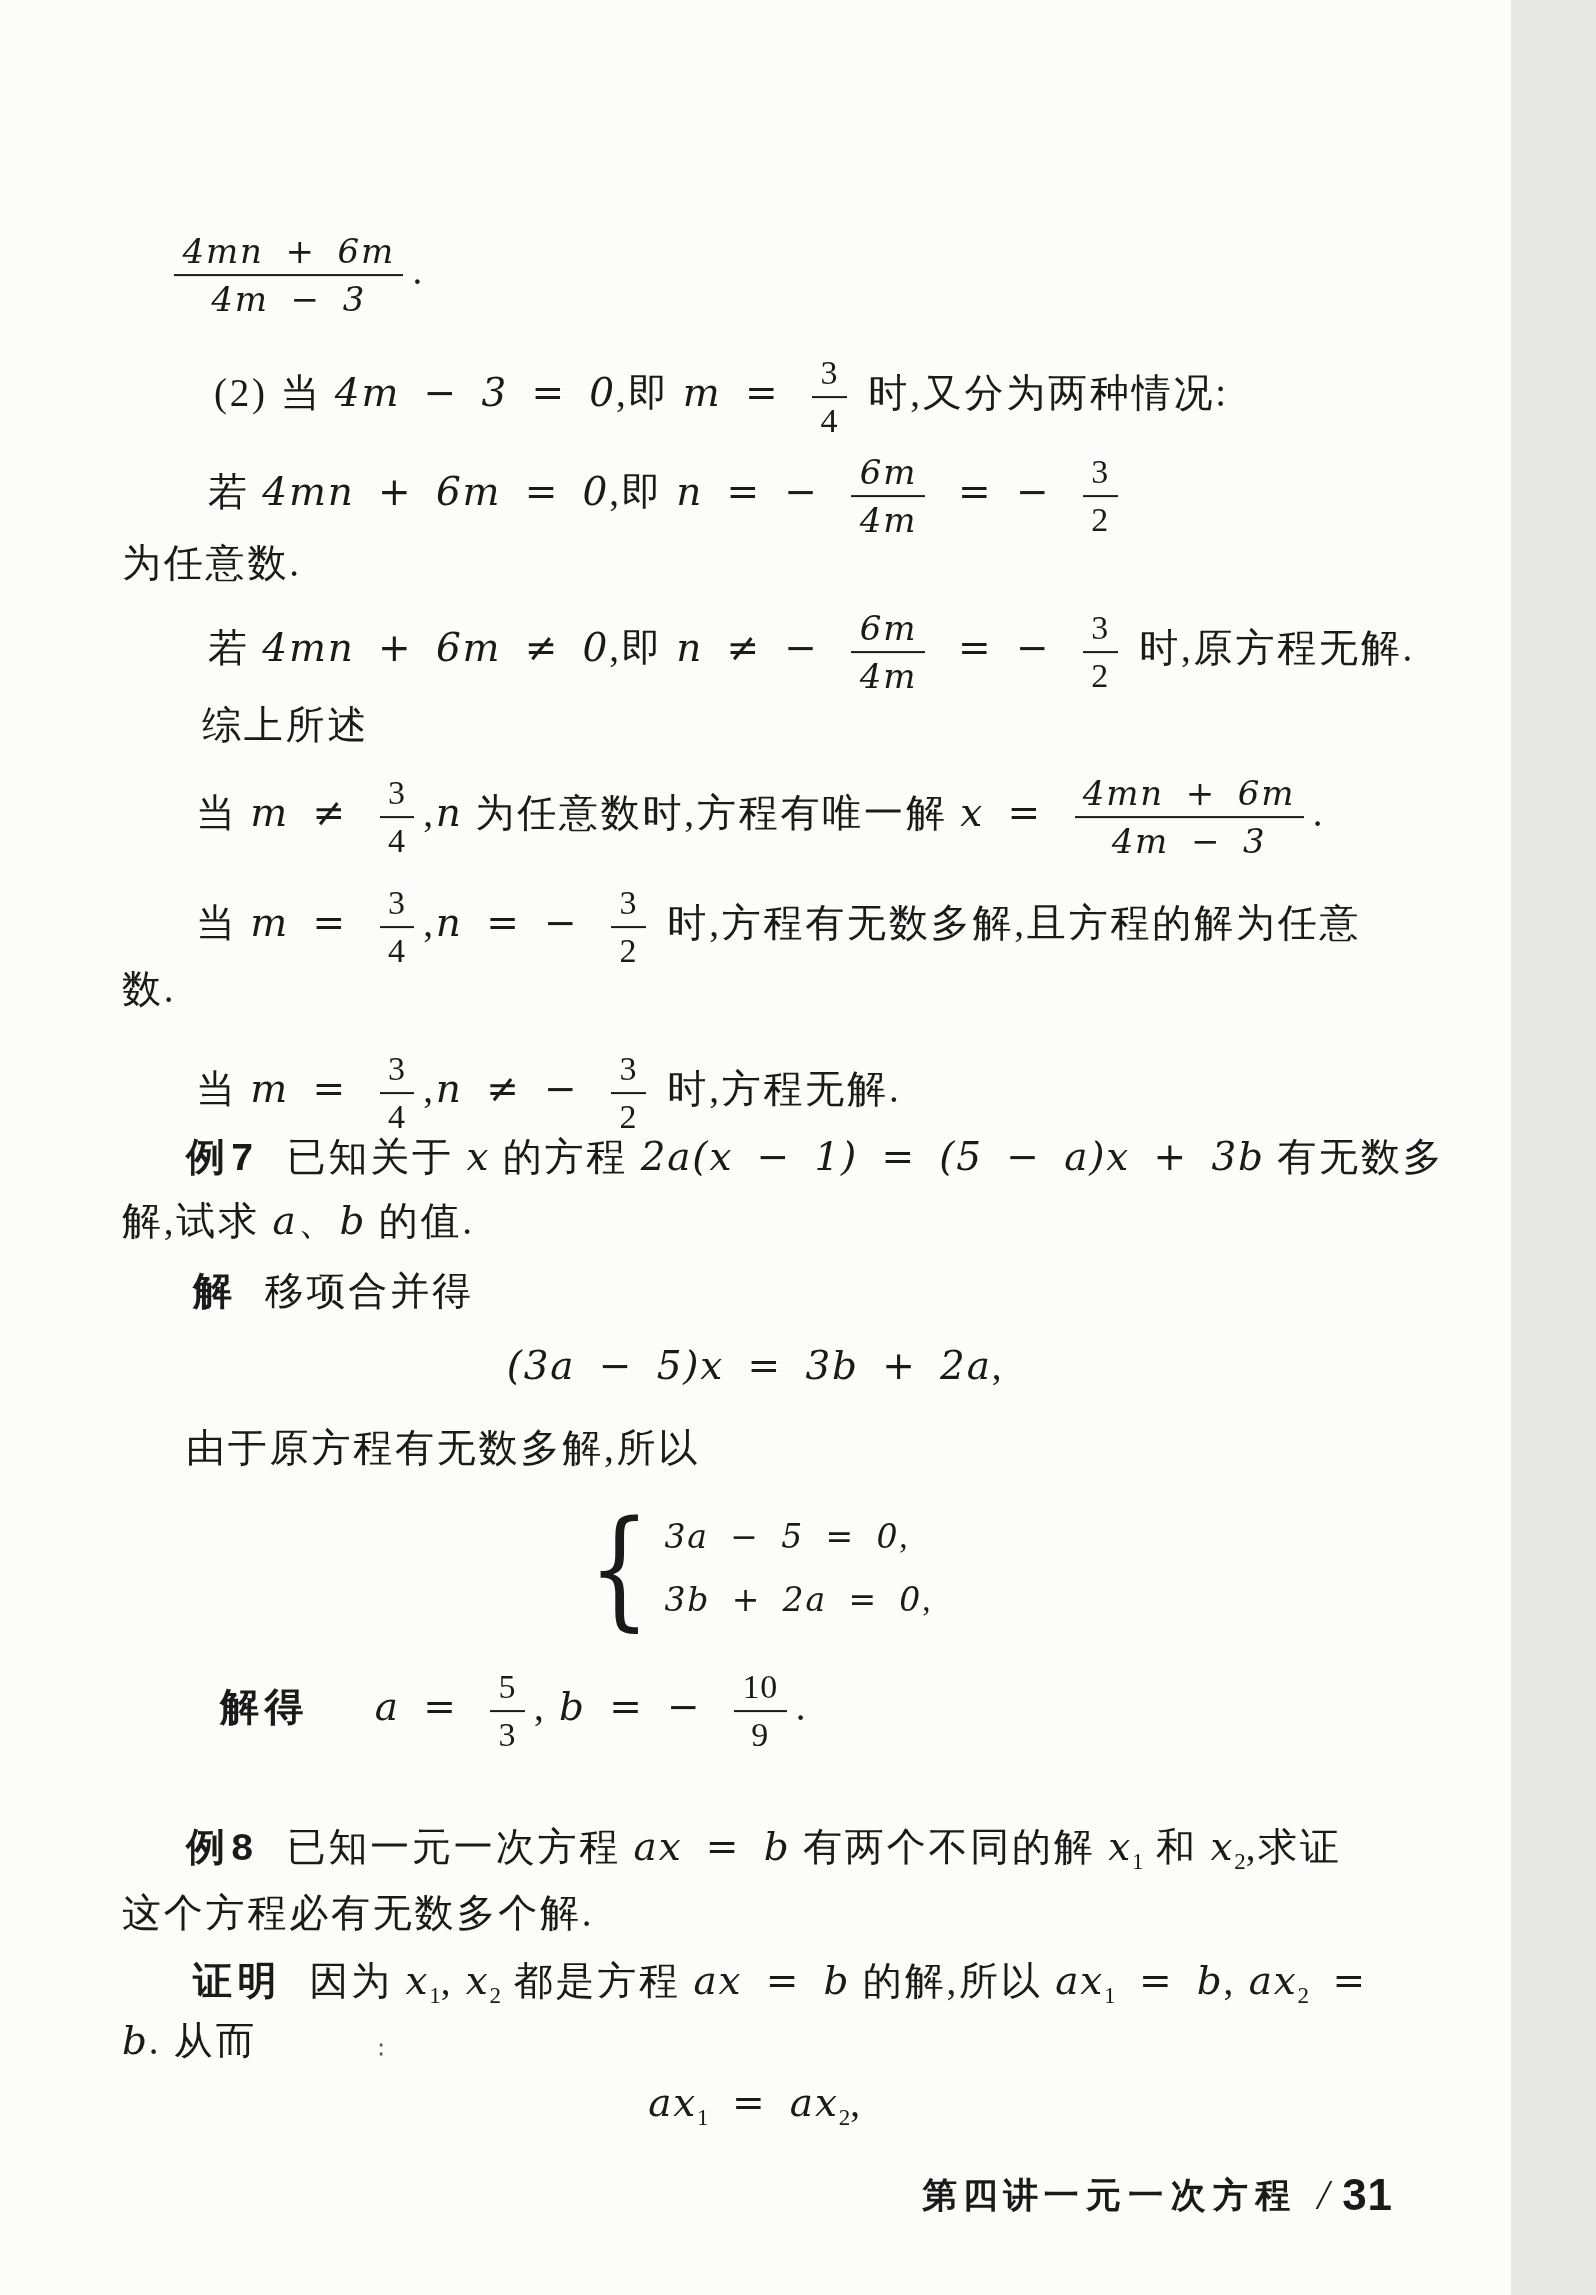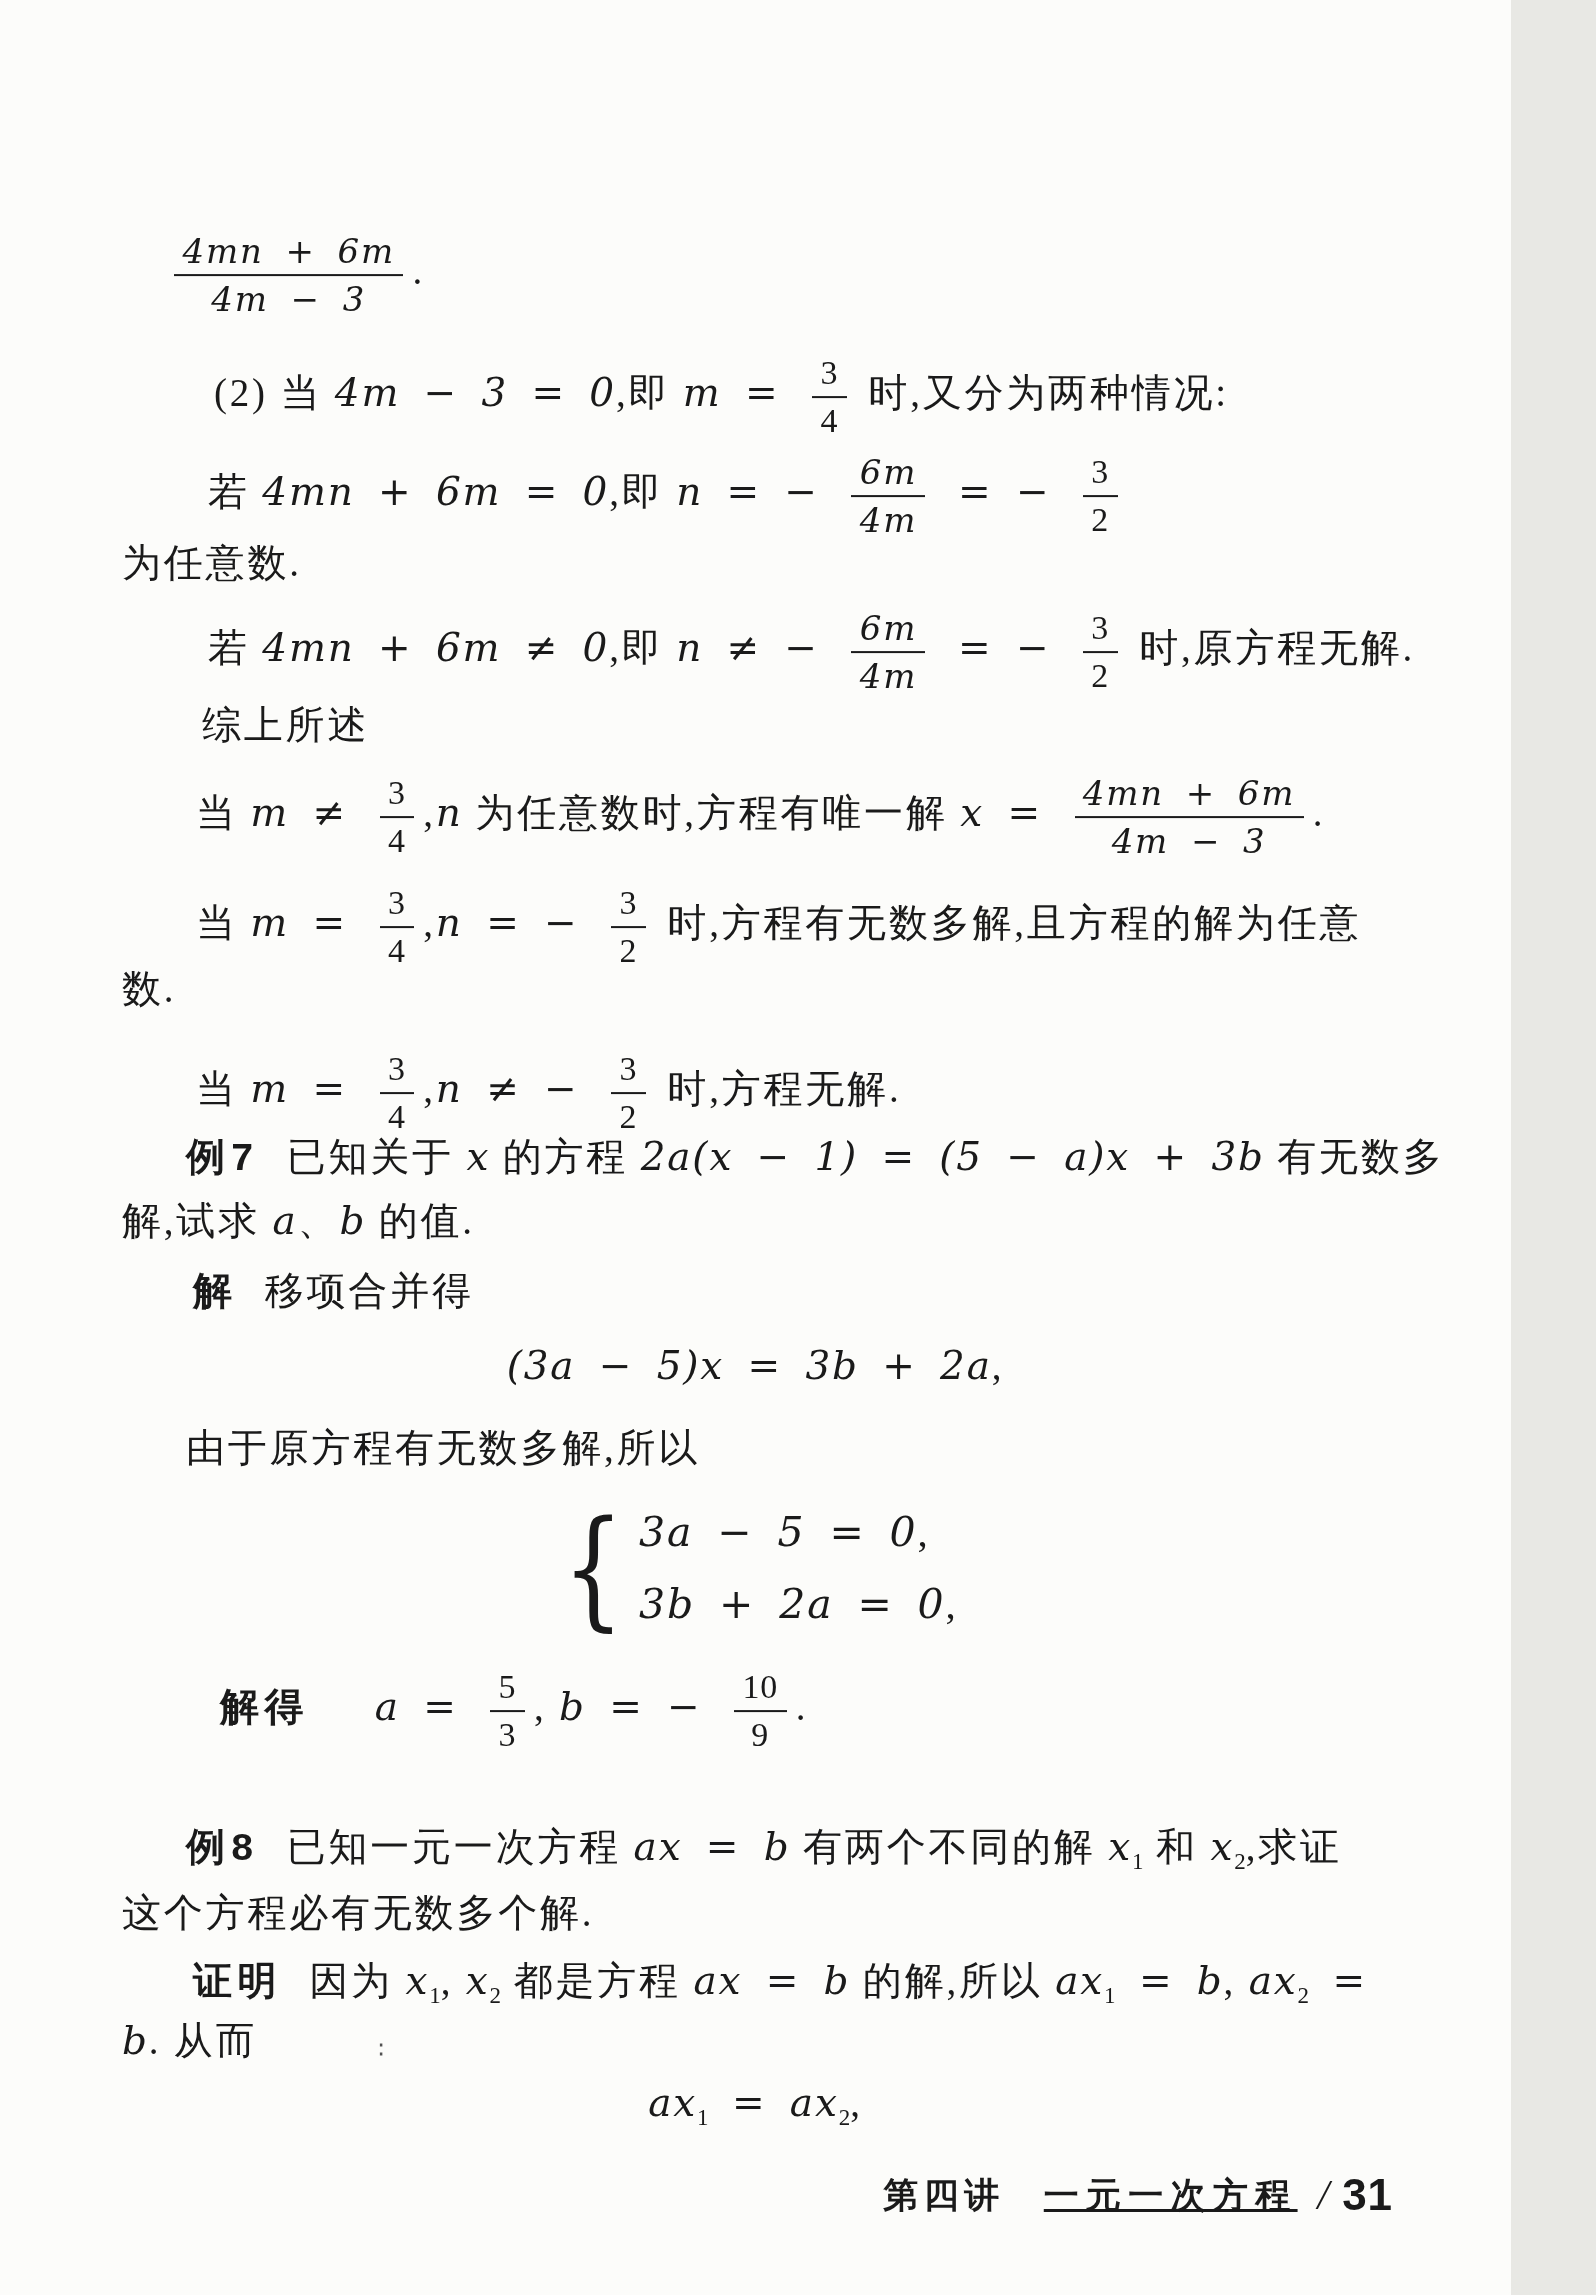--- a/index.html
+++ b/index.html
@@ -22,29 +22,29 @@
   .frac .num { display:block; padding:0 8.3px 2.8px; }
   .frac .den { display:block; border-top:2.8px solid #1a1a1a; padding:2.8px 8.3px 0; }
   .lbl { font-family:Liberation Mono, monospace; font-weight:700; letter-spacing:5.5px; margin-right:14.7px; }
   sub { font-size:23px; font-style:normal; letter-spacing:0; }
   .brace {
     font-family:"DejaVu Serif",serif; font-size:129px; line-height:1;
     display:inline-block; vertical-align:middle; transform:scaleX(0.75); margin-right:1.8px; font-weight:400;
   }
   .sysrows {
     display:inline-flex; flex-direction:column; align-items:flex-start;
-    gap:20px; vertical-align:middle; text-align:left; font-size:41px;
+    gap:20px; vertical-align:middle; text-align:left; font-size:33px;
   }
   .gap-wide { margin-left:51px; }
   .artifact { position:absolute; font-size:24px; opacity:.75; transform:translateY(-50%); }
   .footer {
     position:absolute; right:118px; transform:translateY(-50%);
     display:flex; align-items:center; font-weight:700; font-size:35px; letter-spacing:5.5px; white-space:nowrap;
   }
-  .f-title { margin-left:39px; letter-spacing:7.3px;text-decoration:underline; }
+  .f-title { letter-spacing:7.3px; }
   .f-sep { margin:0 13px 0 20px; font-style:italic; font-weight:400; font-size:42px; letter-spacing:0; }
   .f-no { font-family:"Liberation Sans","DejaVu Sans",sans-serif; font-size:44px; letter-spacing:0.9px; }
 </style>
 </head>
 <body>
 
 <div class="page">
 
   <div class="line" style="top:275px;left:165px"><span class="frac"><span class="num m">4mn + 6m</span><span class="den m">4m − 3</span></span><span>.</span></div>
 

